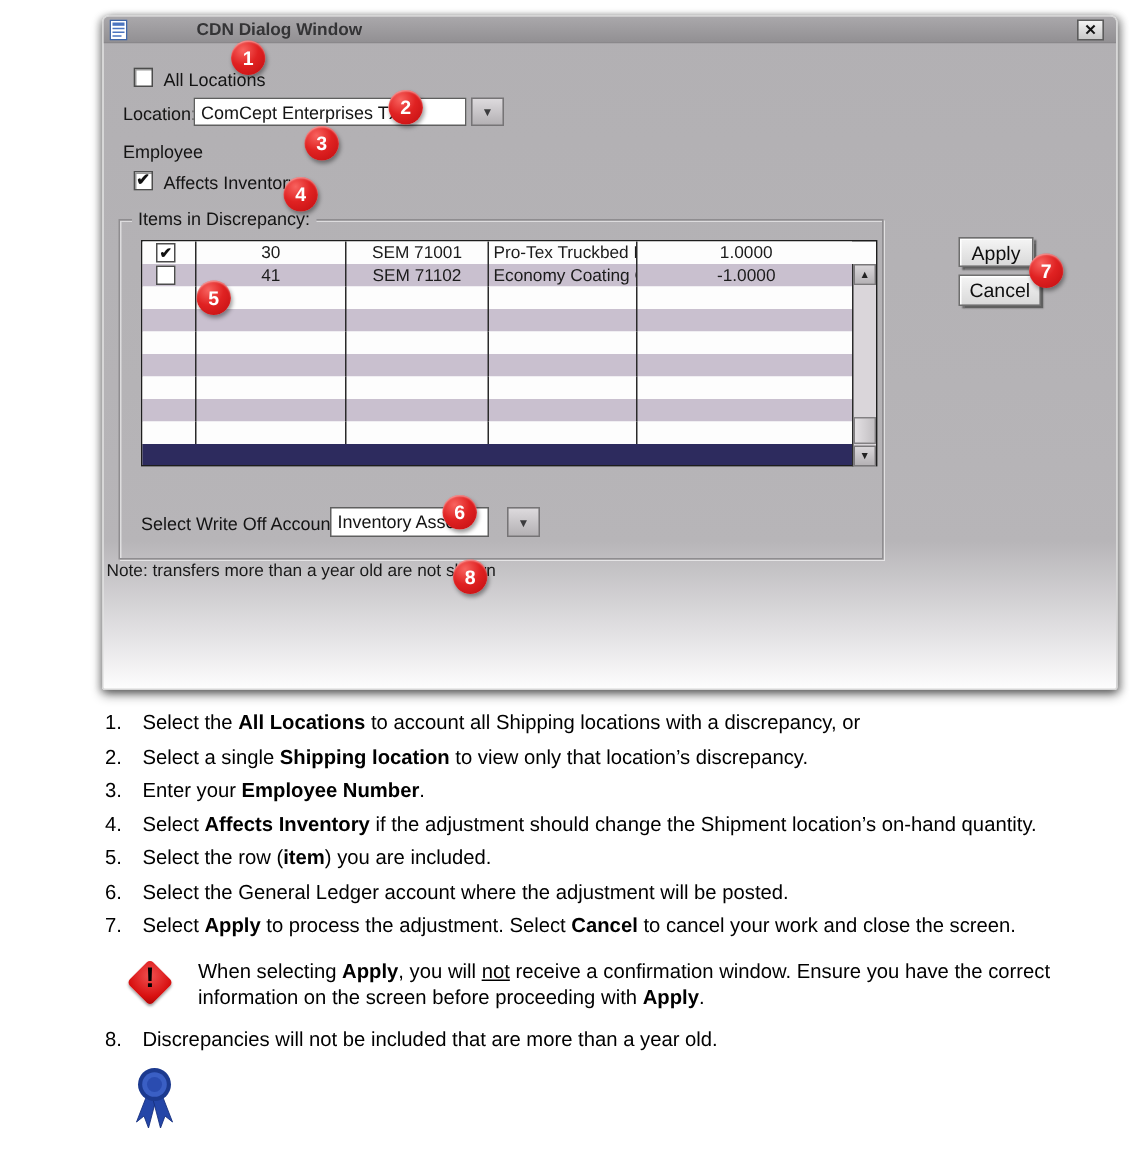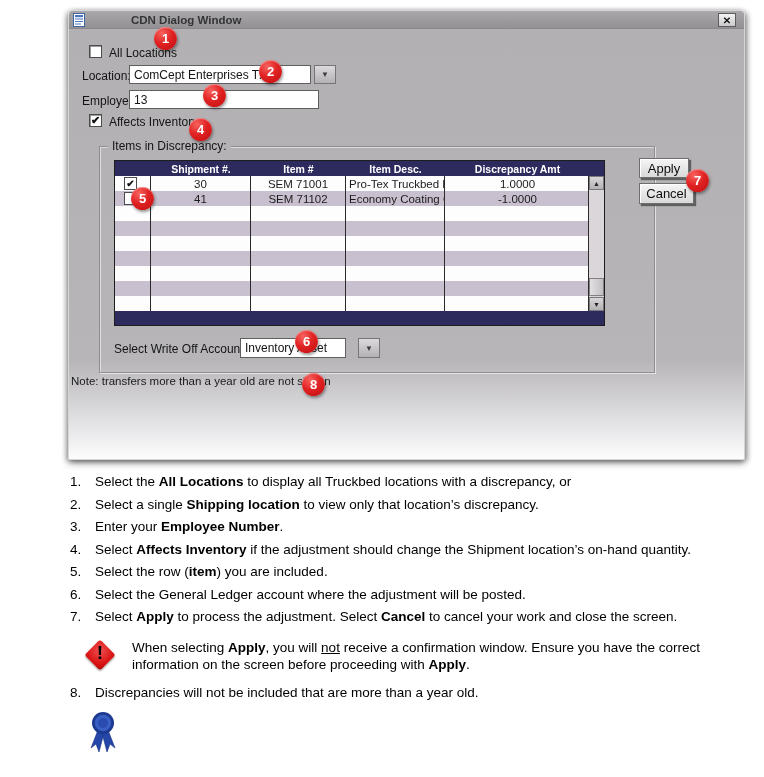--- a/index.html
+++ b/index.html
@@ -43,24 +43,23 @@
     font-size:12px; color:#141414; padding:2px 0 0 4px; white-space:nowrap; overflow:hidden;
   }
   .dd-btn {
     position:absolute; background:linear-gradient(180deg,#dddadd,#b4b1b4);
     border:1px solid #767476; display:flex; align-items:center; justify-content:center;
     font-size:8px; color:#3c3c3e;
   }
 
   
   .groupbox {
-    position:absolute; left:10px; top:135px; width:556px; height:227px;
+    position:absolute; left:10px; top:135px; width:510px; height:227px;
     border:1px solid #8f8d90;
     box-shadow:inset 1px 1px 0 rgba(255,255,255,.55), 1px 1px 0 rgba(255,255,255,.6);
-    margin-left:20px;
   }
   .group-legend {
     position:absolute; left:8px; top:-8px; padding:0 4px;
     background:#b4b2b5; font-size:12px; color:#141414; white-space:nowrap;
   }
 
   
   .grid { position:absolute; left:14px; top:13px; width:491px; border:1px solid #1d1d1d; background:#fdfdfd; }
   .ghead {
     display:grid; grid-template-columns:36px 100px 95px 99px 145px;
@@ -149,36 +148,28 @@
     </div>
 
     <div class="cb" style="left:20px; top:34px;"></div>
     <span class="lbl" style="left:40px; top:35px;">All Locations</span>
 
     <span class="lbl" style="left:13px; top:58px;">Location:</span>
     <div class="field" style="left:60px; top:54px; width:182px; height:19px;">ComCept Enterprises TX</div>
     <div class="dd-btn" style="left:245px; top:54px; width:22px; height:19px;">▼</div>
 
     <span class="lbl" style="left:13px; top:83px;">Employee</span>
-    <div class="field" style="left:60px; top:79px; width:190px; height:19px;">13</div>
 
     <div class="cb" style="left:20px; top:103px;">✔</div>
     <span class="lbl" style="left:40px; top:104px;">Affects Inventory</span>
 
     <div class="groupbox">
       <span class="group-legend">Items in Discrepancy:</span>
 
       <div class="grid">
-        <div class="ghead">
-          <span></span>
-          <span>Shipment #.</span>
-          <span>Item #</span>
-          <span>Item Desc.</span>
-          <span>Discrepancy Amt</span>
-        </div>
 
         <div class="trow plain">
           <div class="tcell left">
               <span class="row-cb">✔</span>
             </div>
           <div class="tcell">30</div>
           <div class="tcell">SEM 71001</div>
           <div class="tcell left">Pro-Tex Truckbed L</div>
           <div class="tcell last">1.0000</div>
         </div>
@@ -269,21 +260,21 @@
   <div class="callout" style="left:189px; top:118px;">4</div>
   <div class="callout" style="left:131px; top:187px;">5</div>
   <div class="callout" style="left:295px; top:330px;">6</div>
   <div class="callout" style="left:686px; top:169px;">7</div>
   <div class="callout" style="left:302px; top:373px;">8</div>
 
   <div class="docs">
 
     <div class="doc-item">
       <span class="doc-num">1.</span>
-      <span class="doc-text"><span>Select the </span><span style="font-weight: 700;">All Locations</span><span> to display all Truckbed locations with a discrepancy, or</span></span>
+      <span class="doc-text"><span>Select the </span><span style="font-weight: 700;">All Locations</span><span> to account all Shipping locations with a discrepancy, or</span></span>
     </div>
     <div class="doc-item">
       <span class="doc-num">2.</span>
       <span class="doc-text"><span>Select a single </span><span style="font-weight: 700;">Shipping location</span><span> to view only that location’s discrepancy.</span></span>
     </div>
     <div class="doc-item">
       <span class="doc-num">3.</span>
       <span class="doc-text"><span>Enter your </span><span style="font-weight: 700;">Employee Number</span><span>.</span></span>
     </div>
     <div class="doc-item">

